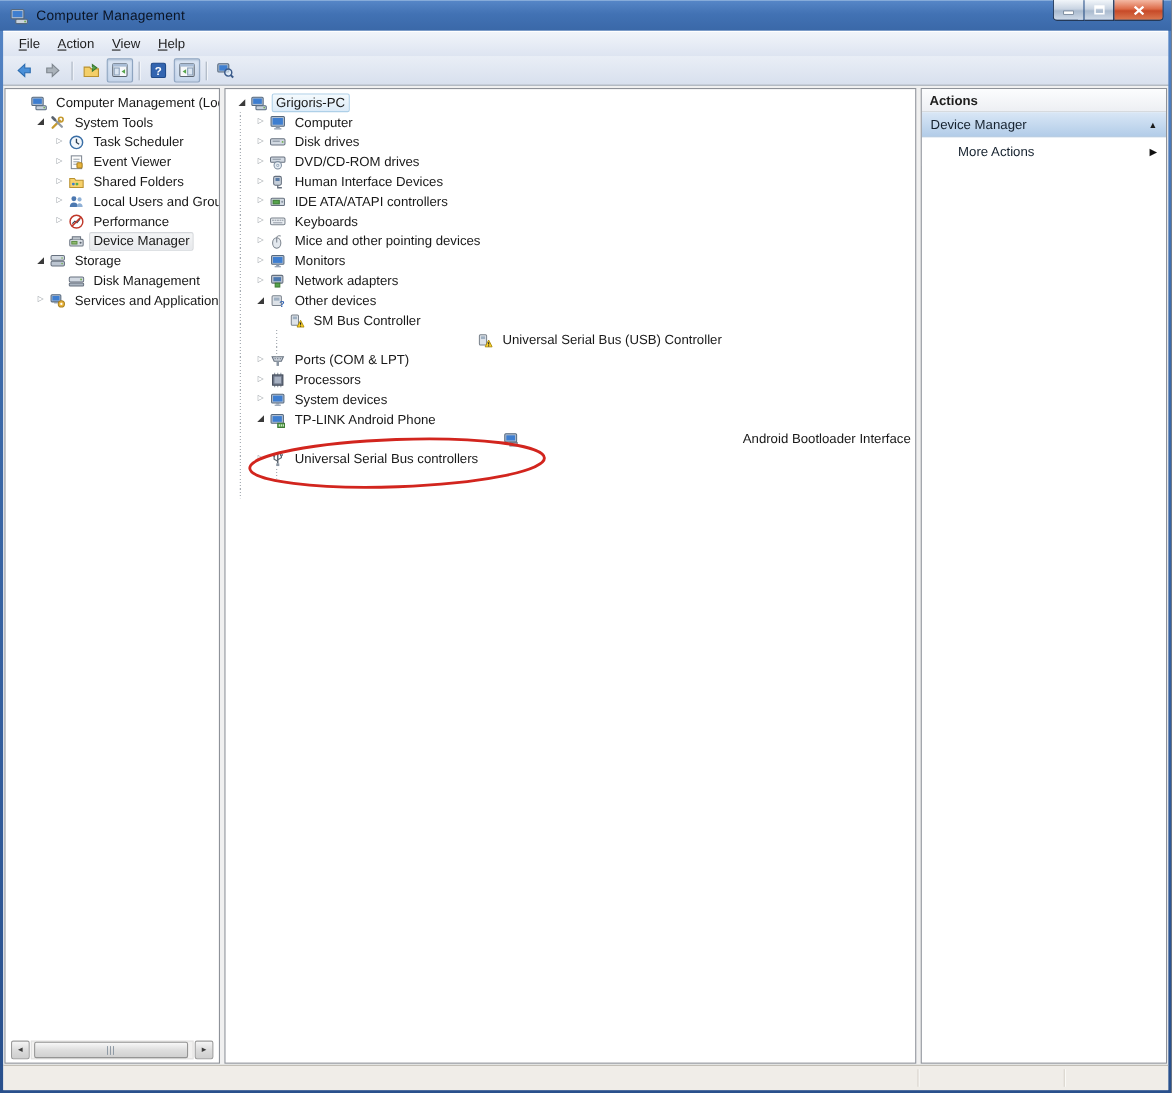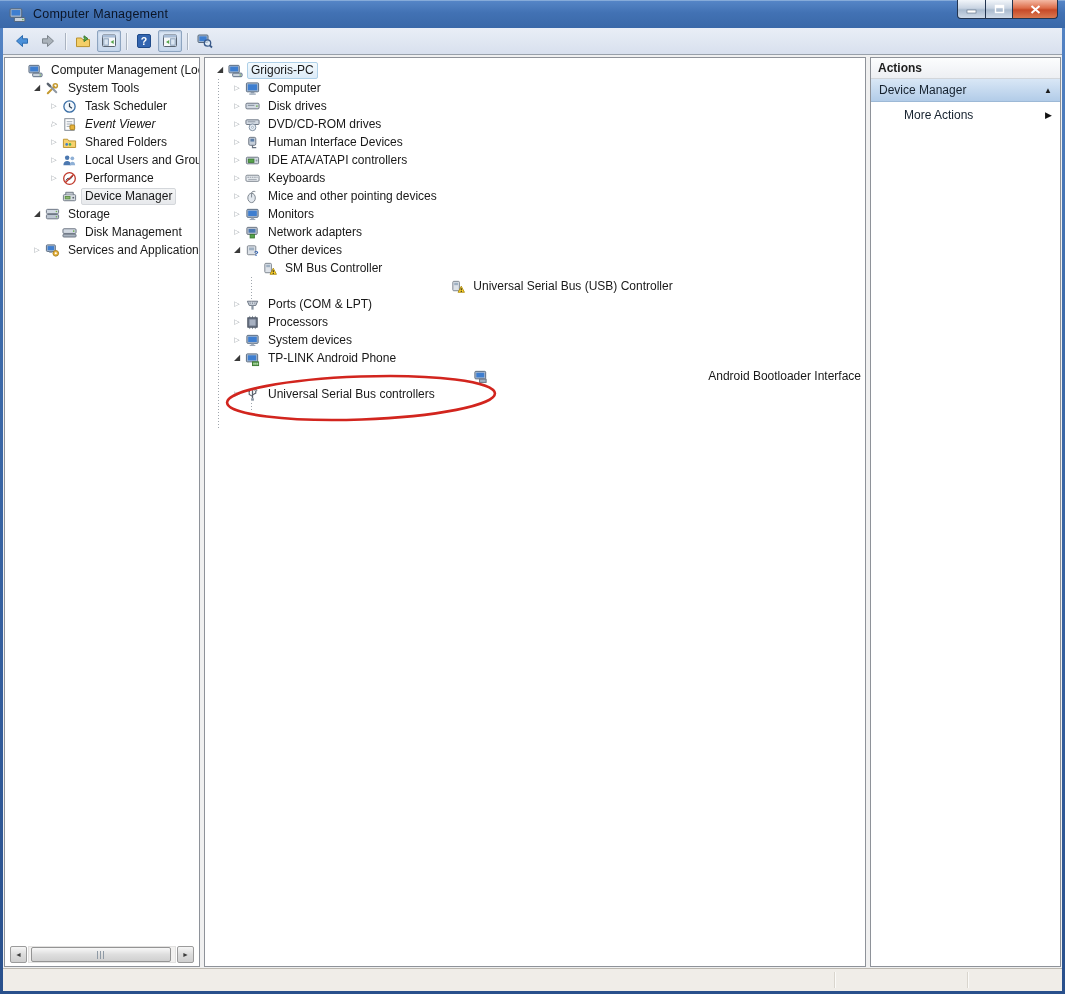--- a/index.html
+++ b/index.html
@@ -30,21 +30,21 @@
     background:linear-gradient(180deg,#e9eef6,#d8e0ee);border-bottom:1px solid #98a0aa;}
   .tb-btn{width:24px;height:22px;display:flex;align-items:center;justify-content:center;border:1px solid transparent;border-radius:2px;margin:0 1px;}
   .tb-btn.pressed{border-color:#8da4c0;background:linear-gradient(180deg,#dfe9f6,#c8d8ec);box-shadow:inset 0 1px 2px rgba(90,120,160,.35);}
   .tb-sep{width:1px;height:17px;background:#aab3c0;box-shadow:1px 0 0 #f4f7fb;margin:0 4px;}
   .tb-icon{width:16px;height:16px;display:flex;}
   
   .workspace{flex:1;min-height:0;display:flex;gap:4px;padding:2px 1px 1px 1px;background:#f0f0f0;}
   .panel{background:#fff;border:1px solid #8e9299;}
   .panel.left{width:196px;flex:none;display:flex;flex-direction:column;overflow:hidden;}
   .panel.middle{flex:1;position:relative;overflow:hidden;}
-  .panel.right{width:191px;flex:none;overflow:hidden;}
+  .panel.right{width:224px;flex:none;overflow:hidden;}
   .tree{padding:3px 0 0 2px;overflow:hidden;flex:1;}
   .tree-row{display:flex;align-items:center;height:18px;white-space:nowrap;}
   .expander{width:14px;flex:none;font-size:7px;text-align:center;color:#9aa0a6;line-height:18px;}
   .expander.expanded{color:#3a3a3a;font-size:8px;}
   .ticon{width:16px;height:16px;flex:none;margin-right:4px;display:flex;align-items:center;justify-content:center;}
   .tlabel{font-size:12px;color:#181818;padding:1px 3px;border:1px solid transparent;border-radius:2px;line-height:13px;}
   .tlabel.sel-blue{background:linear-gradient(180deg,#f4fafd,#dcebf8);border-color:#aed0e8;}
   .tlabel.sel-gray{background:linear-gradient(180deg,#f4f5f6,#e7e9ec);border-color:#d4d7db;}
   
   .guide{position:absolute;width:1px;background:repeating-linear-gradient(180deg,#a0a6ad 0 1px,transparent 1px 3px);}
@@ -105,20 +105,26 @@
       </div>
       <div class="winbtn close">
         <svg width="11" height="9" viewBox="0 0 11 9">
             <path d="M1.5 1L9.5 8M9.5 1L1.5 8" stroke="#fff" stroke-width="2"></path>
           </svg>
       </div>
     </div>
   </div>
 
   <div class="chrome">
+    <div class="menubar" id="menubar">
+        <span class="menu-item">File</span>
+        <span class="menu-item">Action</span>
+        <span class="menu-item">View</span>
+        <span class="menu-item">Help</span>
+      </div>
     <div class="toolbar" id="toolbar">
         <div class="tb-btn">
           <span class="tb-icon">
             <svg width="16" height="16" viewBox="0 0 16 16">
               <path d="M8.5 2.5L2.5 8l6 5.5V10.2h5V5.8h-5z" fill="#4a90d9" stroke="#2c6cb0"></path>
             </svg>
           </span>
         </div>
         <div class="tb-btn">
           <span class="tb-icon">
@@ -208,21 +214,21 @@
             <div class="tree-row" style="padding-left: 40px;">
               <span class="expander collapsed">▷</span>
               <span class="ticon">
                 <svg width="15" height="15" viewBox="0 0 16 16">
                   <circle cx="8" cy="8" r="6" fill="#f2f7fc" stroke="#3a6ea5" stroke-width="1.4"></circle>
                   <path d="M8 4.5V8l2.6 1.8" stroke="#2c3e50" stroke-width="1.3" fill="none"></path>
                 </svg>
               </span>
               <span class="tlabel">Task Scheduler</span>
             </div>
-            <div class="tree-row" style="padding-left: 40px; font-style: italic;">
+            <div class="tree-row" style="padding-left: 40px;">
               <span class="expander collapsed">▷</span>
               <span class="ticon">
                 <svg width="15" height="15" viewBox="0 0 16 16">
                   <rect x="3" y="1.8" width="10" height="12.4" fill="#fdfdfd" stroke="#7d8691"></rect>
                   <line x1="5" y1="5" x2="11" y2="5" stroke="#9aa3ad"></line>
                   <line x1="5" y1="7.5" x2="11" y2="7.5" stroke="#9aa3ad"></line>
                   <line x1="5" y1="10" x2="9" y2="10" stroke="#9aa3ad"></line>
                   <rect x="8.5" y="8.5" width="5" height="5" rx="1" fill="#e8b33c" stroke="#a87f1e"></rect>
                 </svg>
               </span>

